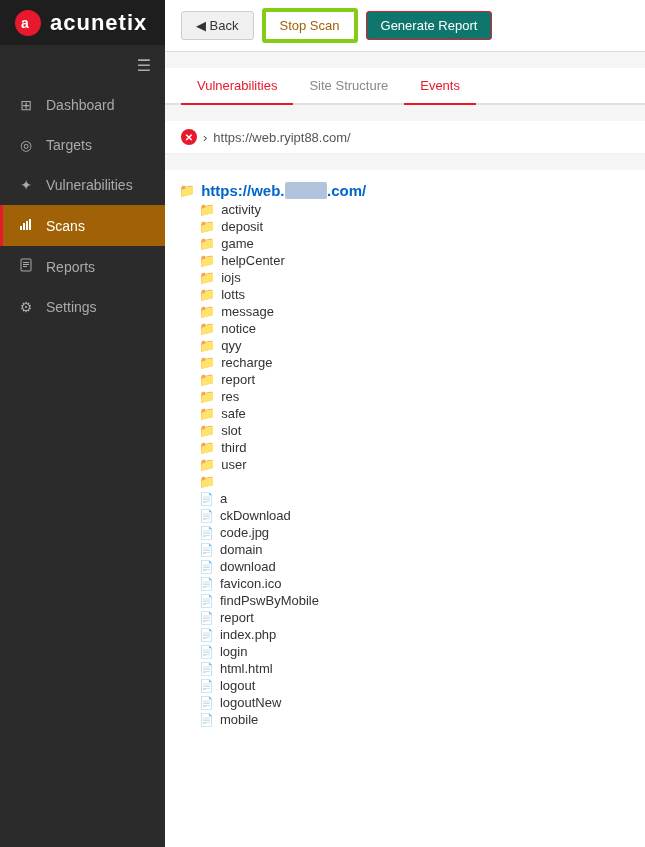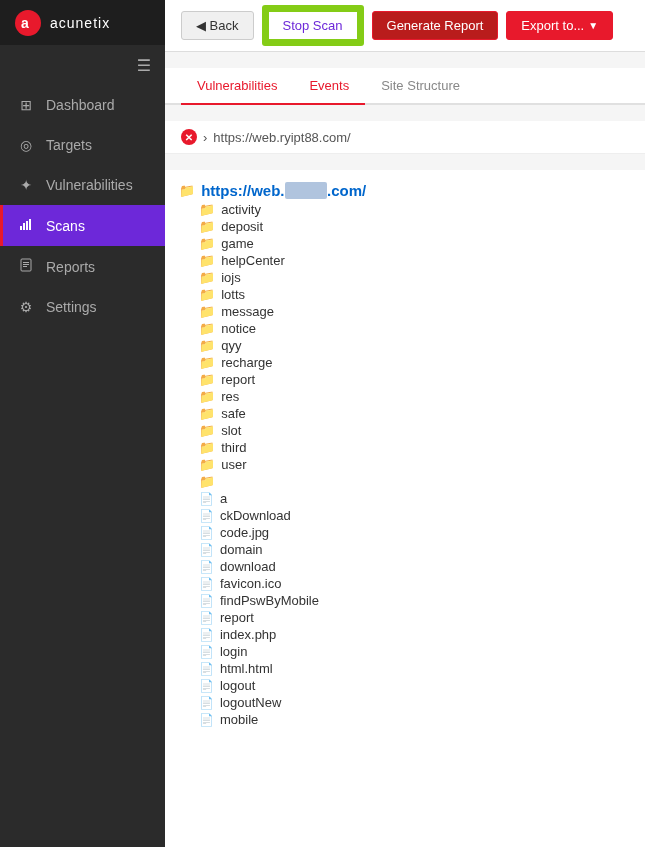--- a/index.html
+++ b/index.html
@@ -21,22 +21,22 @@
       height: 45px;
       background: #1e1e1e;
     }
     .logo-icon {
       width: 28px;
       height: 28px;
       margin-right: 8px;
     }
     .logo-text {
       color: #ffffff;
-      font-size: 14px;
-      font-weight: 400;
+      font-size: 22px;
+      font-weight: 700;
       letter-spacing: 1px;
     }
     .sidebar-hamburger {
       display: flex;
       justify-content: flex-end;
       padding: 10px 14px;
       height: 40px;
       align-items: center;
     }
     .hamburger-icon {
@@ -51,21 +51,21 @@
     .nav-item {
       display: flex;
       align-items: center;
       padding: 12px 18px;
       color: #aaaaaa;
       font-size: 14px;
       cursor: pointer;
       gap: 12px;
     }
     .nav-item.active {
-      background: #6d28d9;
+      background: #a16207;
       color: #ffffff;
       border-left: 3px solid #e8192c;
       padding-left: 15px;
     }
     .nav-icon { font-size: 14px; width: 16px; text-align: center; }
 
     
     .main {
       flex: 1;
       background: #f5f5f5;
@@ -92,25 +92,25 @@
       cursor: pointer;
       font-family: inherit;
     }
     .btn-back {
       background: #f0f0f0;
       border: 1px solid #ccc;
       color: #333;
     }
     .btn-stop {
       background: #fff;
-      border: 7px solid #84cc16;
-      color: #6d28d9;
+      border: 4px solid #84cc16;
+      color: #a16207;
     }
     .btn-generate {
-      background: #b91c1c;
+      background: #0f766e;
       border: 1px solid #e8192c;
       color: #fff;
     }
     .btn-export {
       background: #e8192c;
       border: 1px solid #e8192c;
       color: #fff;
       display: flex;
       align-items: center;
       gap: 4px;
@@ -266,30 +266,26 @@
     </div>
   </nav>
 </div>
 
 <div class="main">
 
   <div class="toolbar">
     <button class="btn btn-back">◀ Back</button>
     <button class="btn btn-stop">Stop Scan</button>
     <button class="btn btn-generate">Generate Report</button>
-    <button class="btn btn-export">
-      <span>Export to...</span>
-      <span class="chevron-down">▼</span>
-    </button>
   </div>
 
   <div class="tabs">
     <div class="tab active-red">Vulnerabilities</div>
+    <div class="tab">Site Structure</div>
     <div class="tab active-red">Events</div>
-    <div class="tab">Site Structure</div>
   </div>
 
   <div class="breadcrumb-bar">
     <span class="breadcrumb-icon">✕</span>
     <span>›</span>
     <span class="breadcrumb-link">https://web.ryipt88.com/</span>
   </div>
 
   <div class="scroll-wrapper">
     <div class="tree-scroll">

